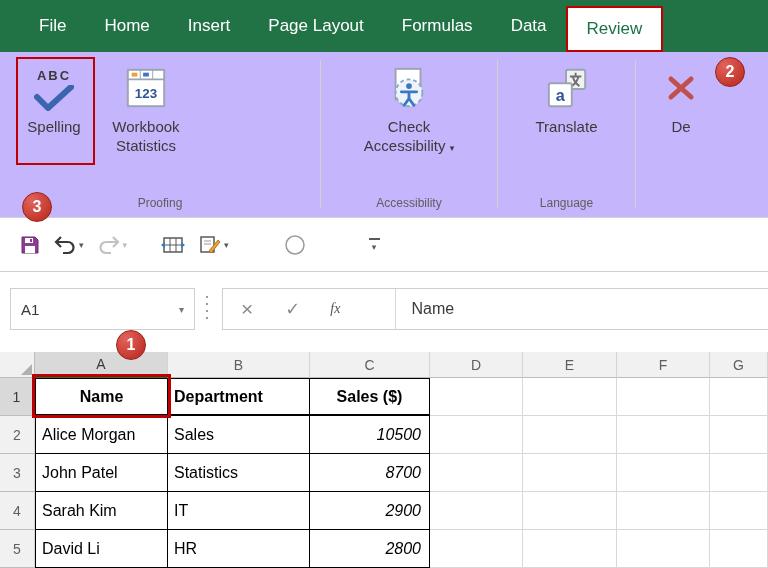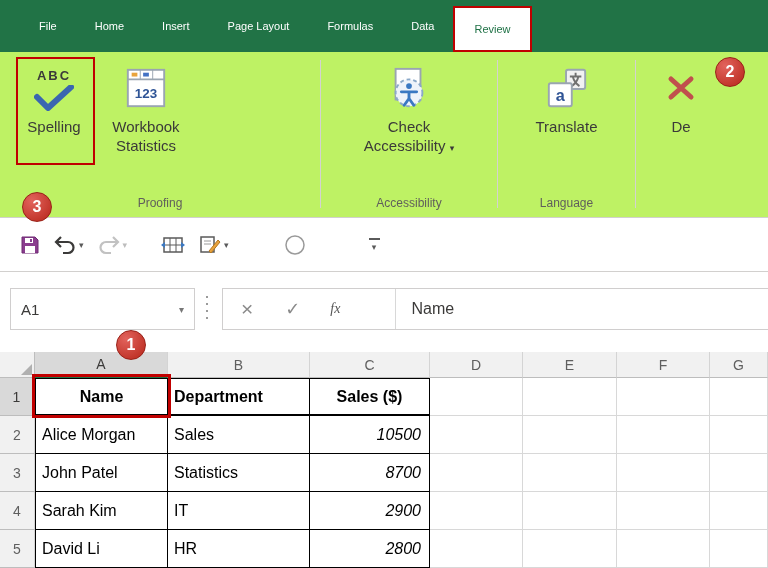--- a/index.html
+++ b/index.html
@@ -2,26 +2,26 @@
 <html><head>
 <meta charset="utf-8">
 <style>
   * { margin:0; padding:0; box-sizing:border-box; }
   body { font-family:"Liberation Sans", sans-serif; background:#fff; }
   .screen { position:relative; width:768px; height:568px; overflow:hidden; background:#fff; }
 
   
   .tabbar { position:absolute; top:0; left:0; width:768px; height:52px; background:#217346;
             display:flex; align-items:stretch; padding-left:20px; }
-  .tab { color:#fff; font-size:11px; padding:0 19px; display:flex; align-items:center; cursor:default; }
+  .tab { color:#fff; font-size:17px; padding:0 19px; display:flex; align-items:center; cursor:default; }
   .tab.selected { background:#fff; color:#1e7145; align-self:flex-end; height:46px; margin-top:6px;
                   border:2px solid #c00000; }
 
   
-  .ribbon { position:absolute; top:52px; left:0; width:768px; height:166px; background:#bef264;
+  .ribbon { position:absolute; top:52px; left:0; width:768px; height:166px; background:#c4b5fd;
             border-bottom:1px solid #d2d0ce; }
   .grp { position:absolute; top:0; height:100%; }
   .grp-label { position:absolute; bottom:7px; left:0; width:100%; text-align:center;
                font-size:12px; color:#605e5c; }
   .gdiv { position:absolute; top:8px; height:148px; width:1px; background:#d4d2d0; }
   .btnrow { display:flex; padding-top:7px; }
   .rbtn { display:flex; flex-direction:column; align-items:center; text-align:center;
           font-size:15px; color:#3b3a39; line-height:19px; }
   .ricon { height:58px; display:flex; flex-direction:column; align-items:center; justify-content:center; }
   .abc-txt { font-size:13px; font-weight:bold; letter-spacing:2px; color:#3b3a39; }

